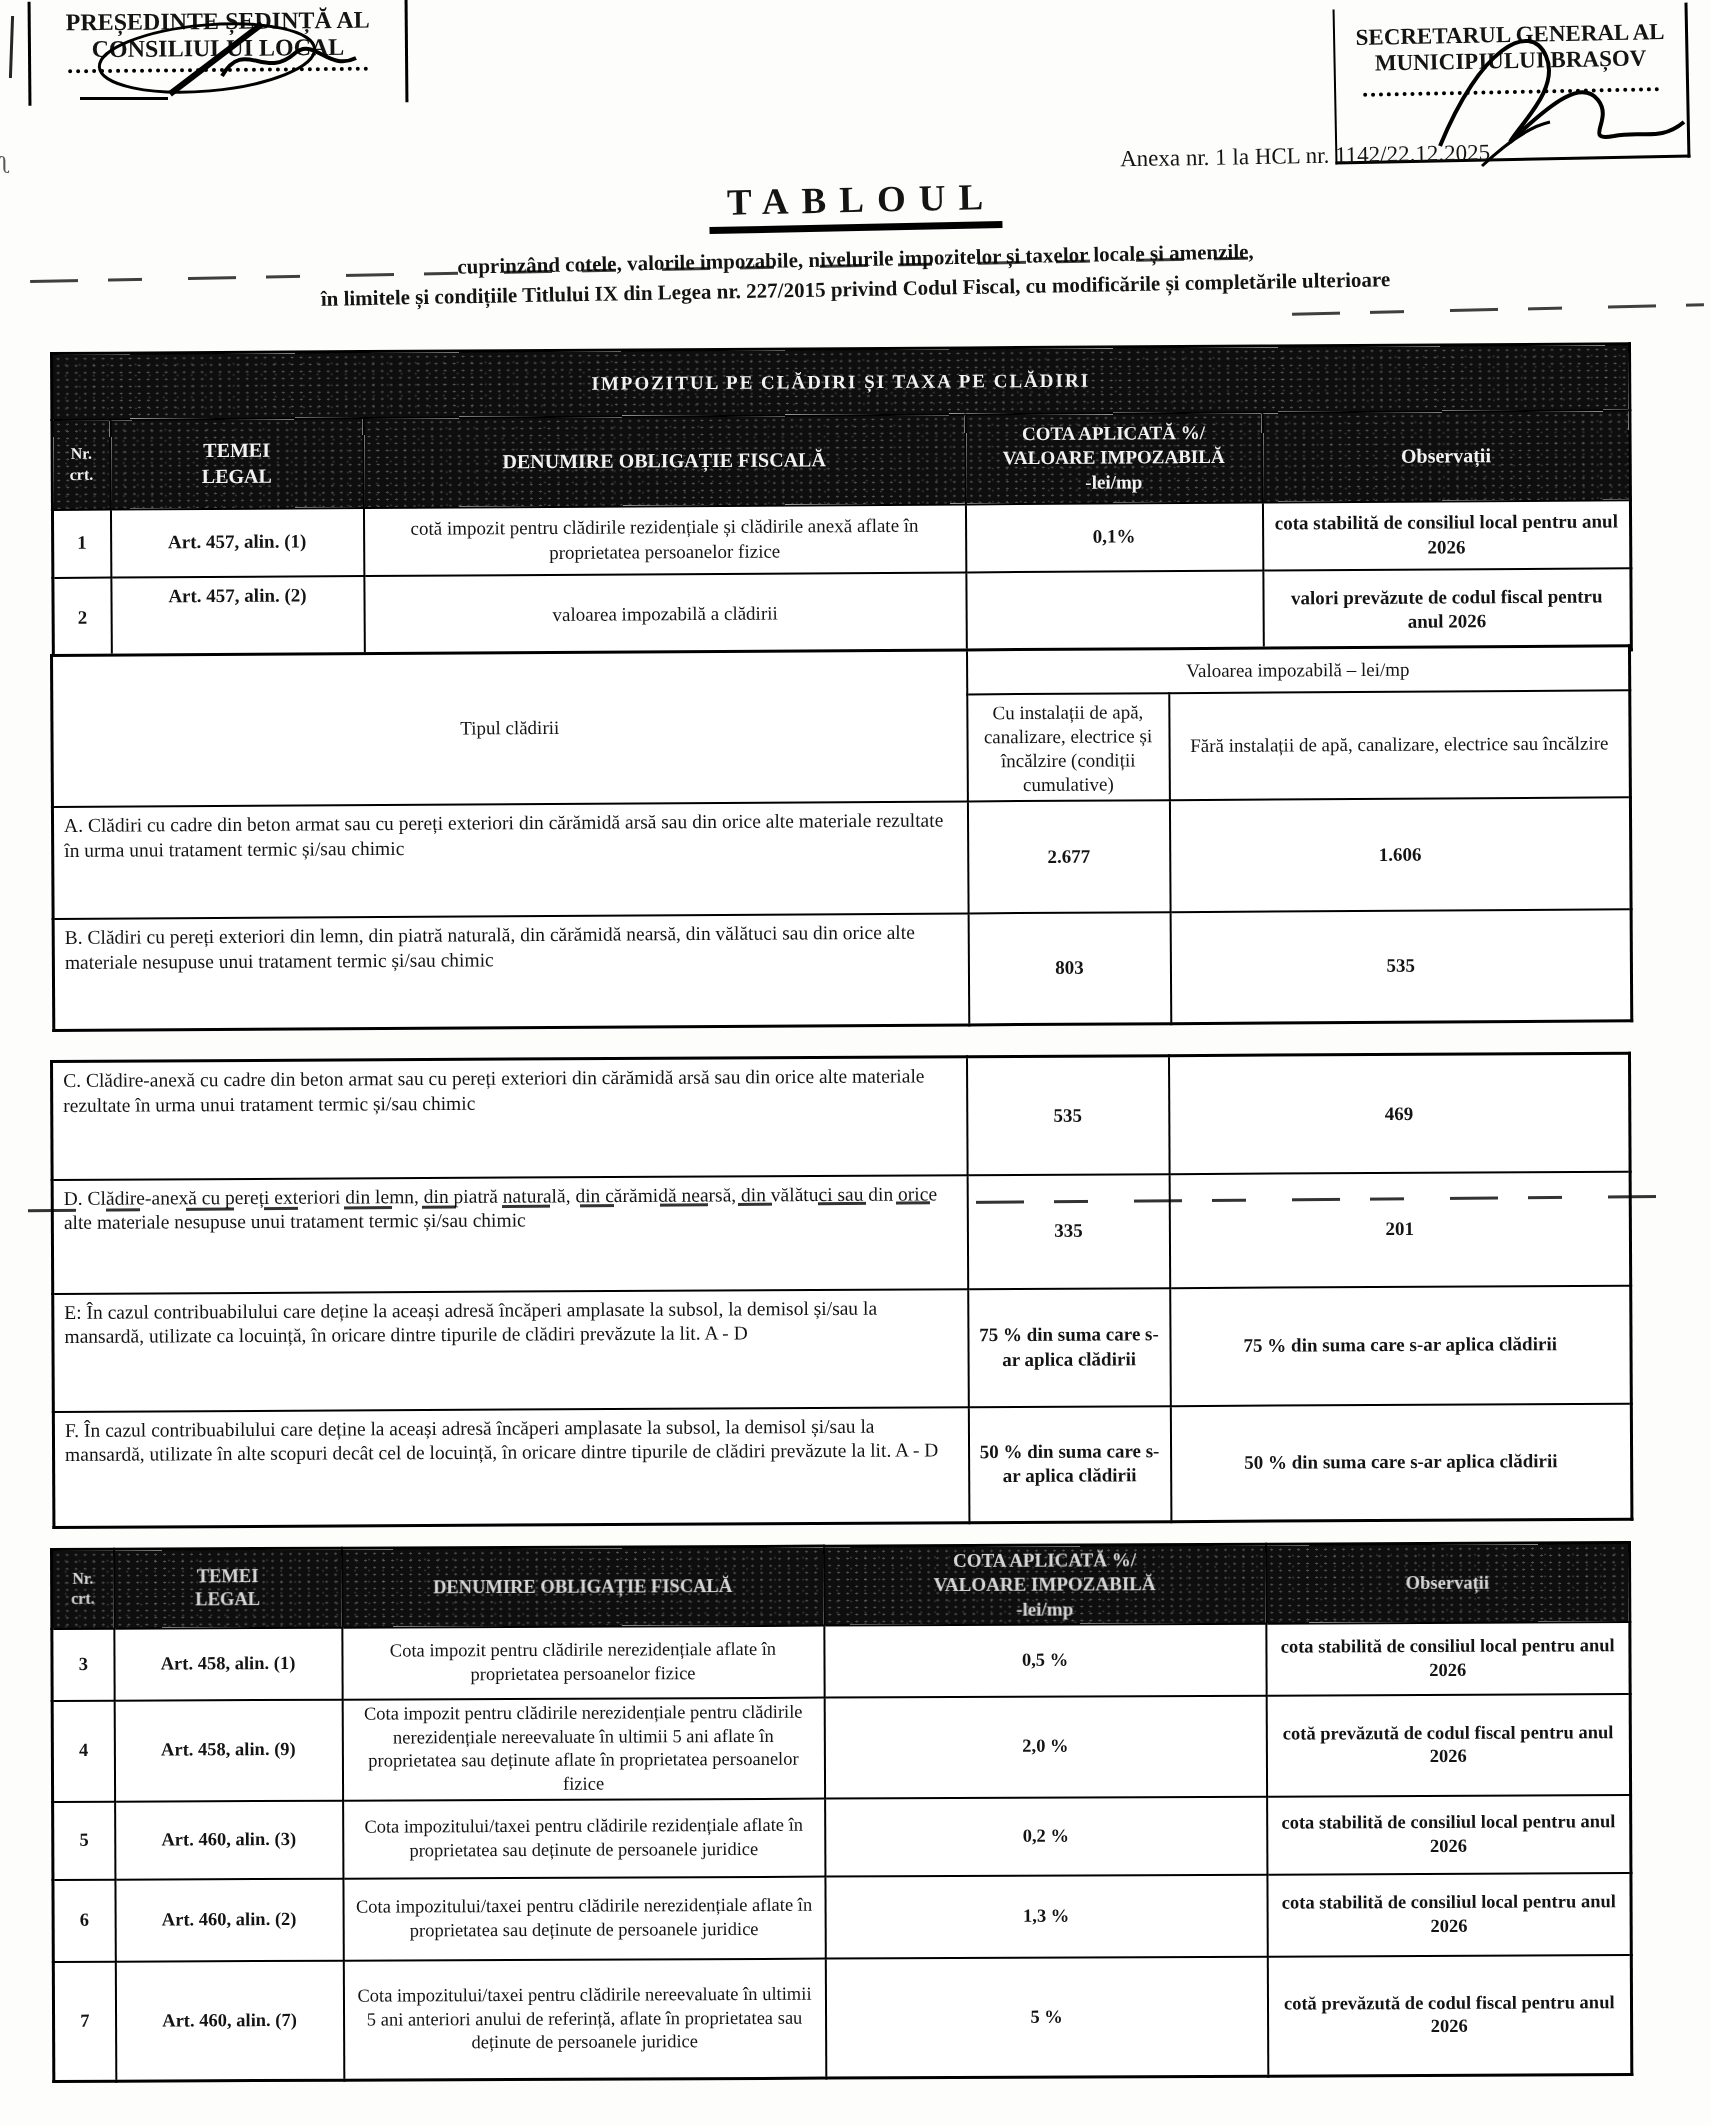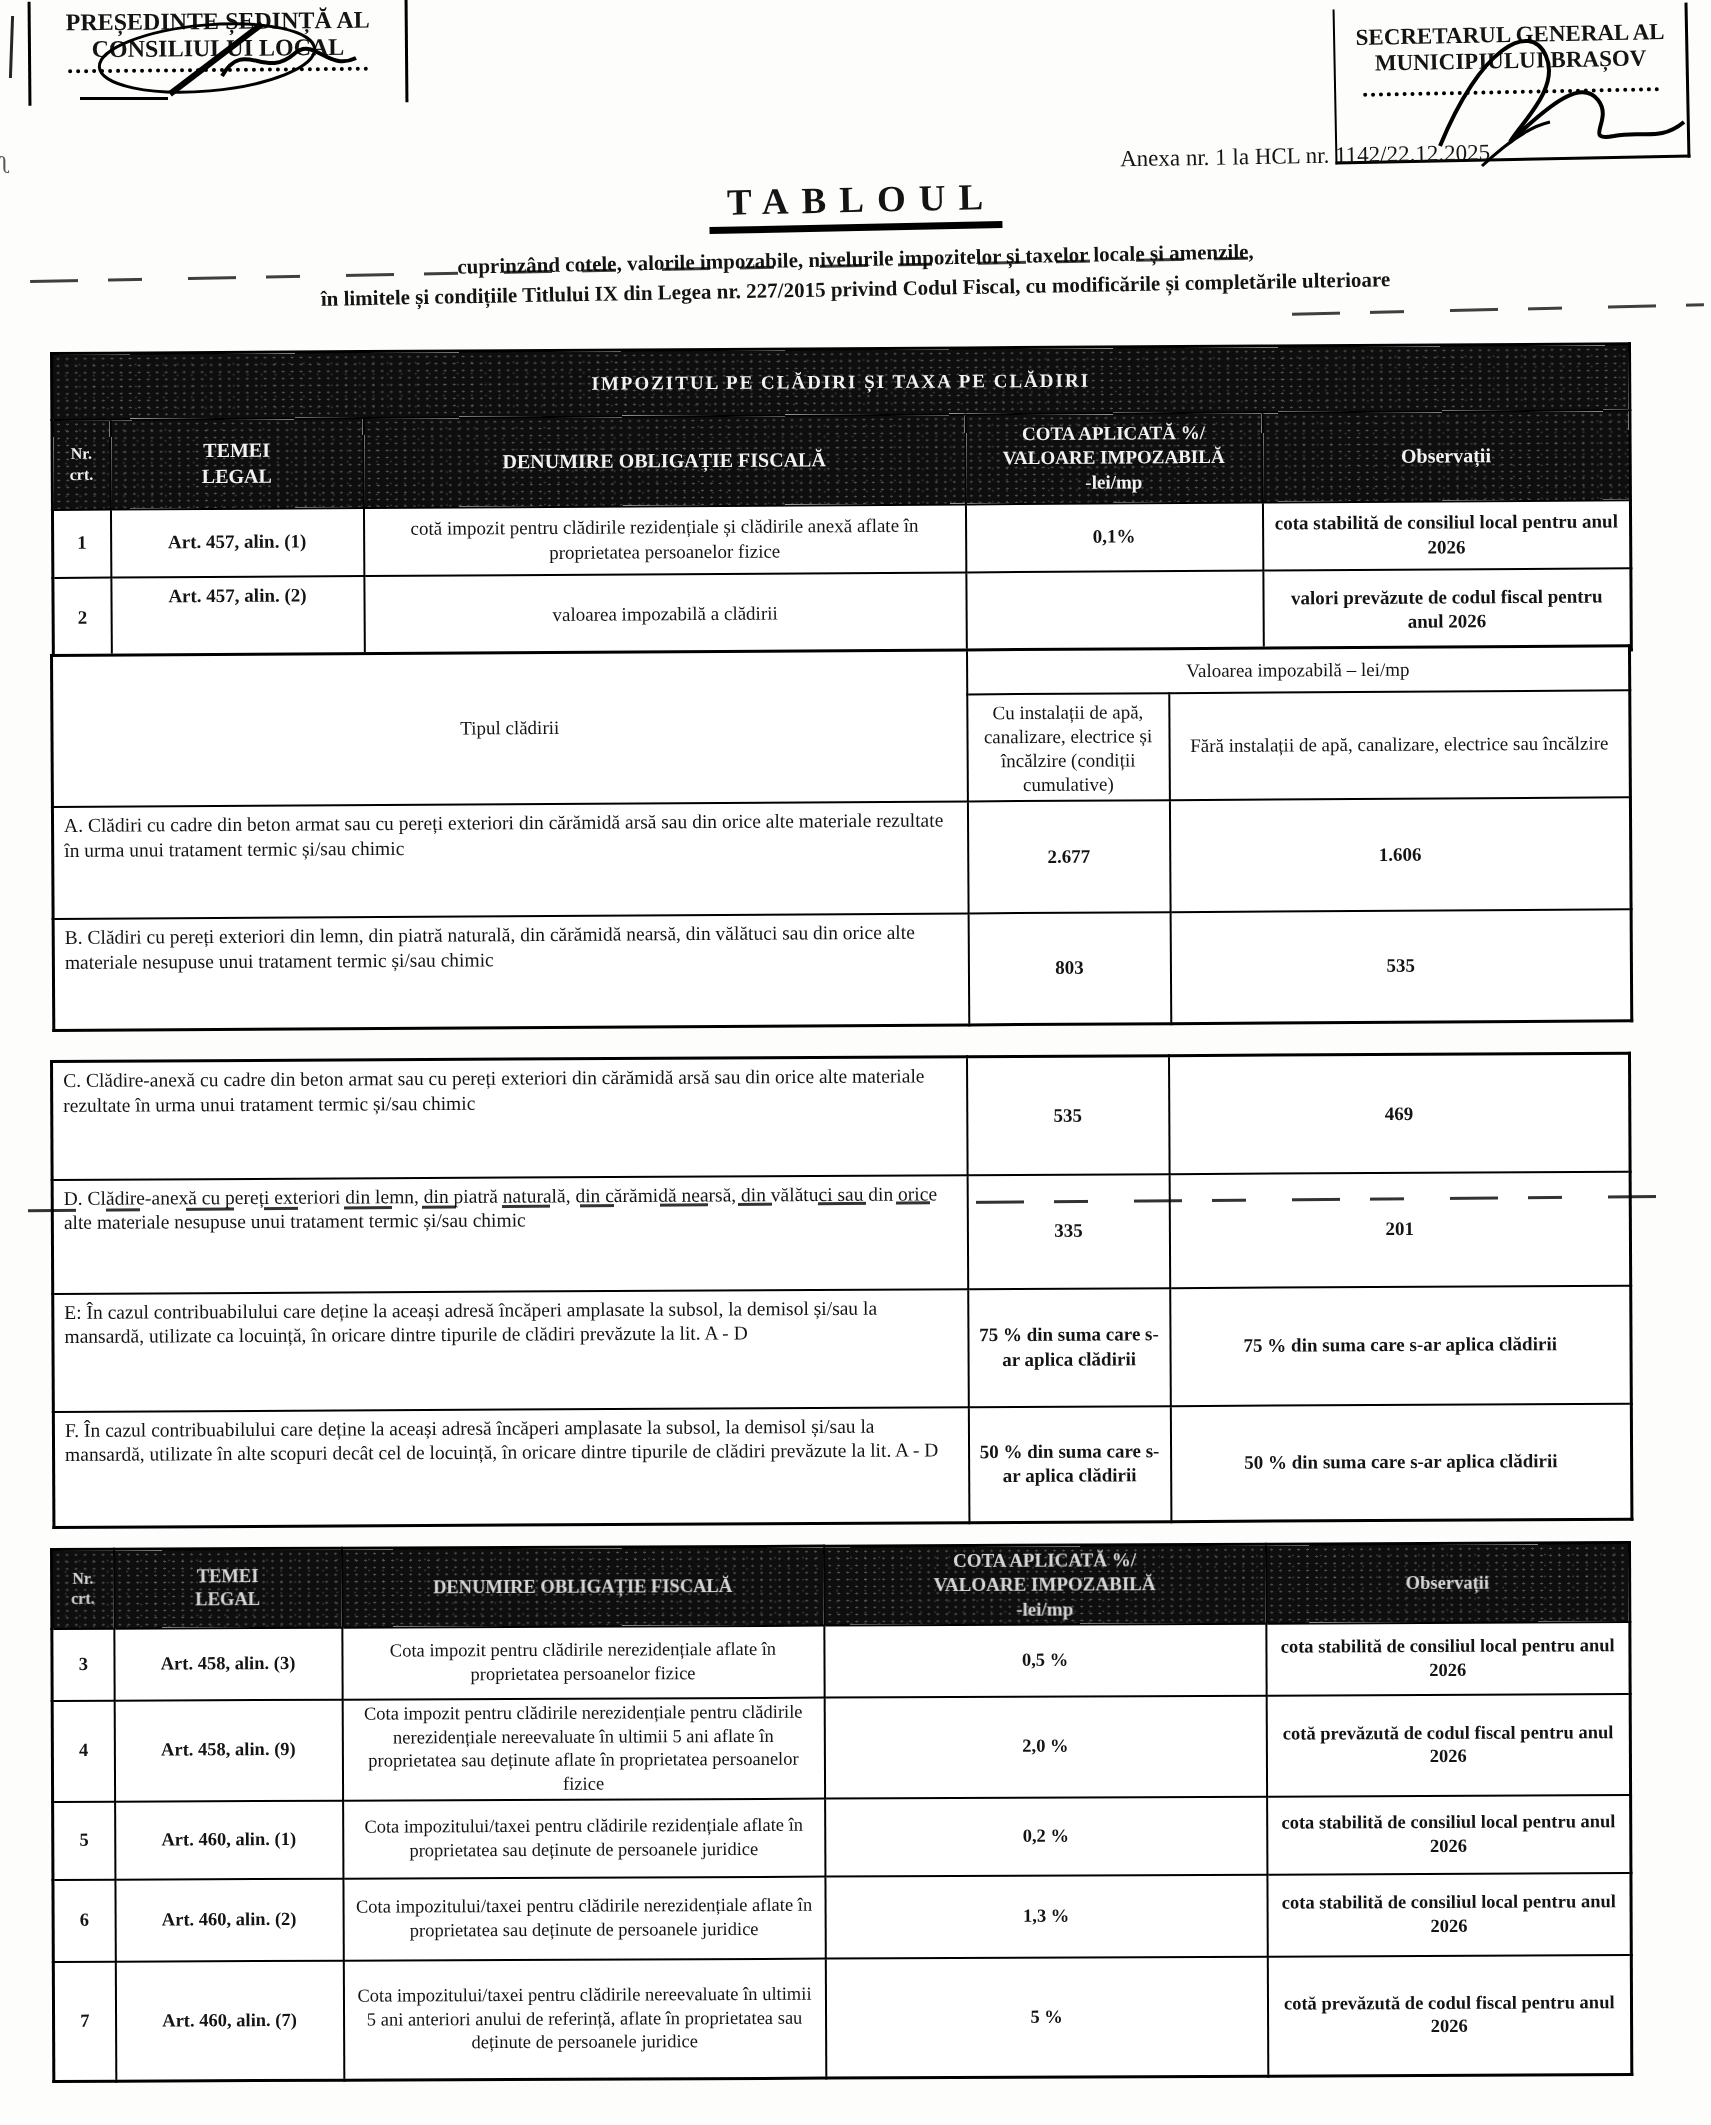--- a/index.html
+++ b/index.html
@@ -249,35 +249,35 @@
           <div class="blur">COTA APLICATĂ %/</div>
             <div class="blur">VALOARE IMPOZABILĂ</div>
             <div class="blur">-lei/mp</div>
         </td>
         <td class="band">
             <div class="blur">Observații</div>
           </td>
       </tr>
       <tr style="height:72px">
         <td class="b">3</td>
-        <td class="b">Art. 458, alin. (3)</td>
+        <td class="b">Art. 458, alin. (1)</td>
         <td class="den">Cota impozit pentru clădirile nerezidențiale aflate în proprietatea persoanelor fizice</td>
         <td class="b">0,5 %</td>
         <td class="obs">cota stabilită de consiliul local pentru anul 2026</td>
       </tr>
       <tr style="height:98px">
         <td class="b">4</td>
         <td class="b">Art. 458, alin. (9)</td>
         <td class="den">Cota impozit pentru clădirile nerezidențiale pentru clădirile nerezidențiale nereevaluate în ultimii 5 ani aflate în proprietatea sau deținute aflate în proprietatea persoanelor fizice</td>
         <td class="b">2,0 %</td>
         <td class="obs">cotă prevăzută de codul fiscal pentru anul 2026</td>
       </tr>
       <tr style="height:78px">
         <td class="b">5</td>
-        <td class="b">Art. 460, alin. (1)</td>
+        <td class="b">Art. 460, alin. (3)</td>
         <td class="den">Cota impozitului/taxei pentru clădirile rezidențiale aflate în proprietatea sau deținute de persoanele juridice</td>
         <td class="b">0,2 %</td>
         <td class="obs">cota stabilită de consiliul local pentru anul 2026</td>
       </tr>
       <tr style="height:82px">
         <td class="b">6</td>
         <td class="b">Art. 460, alin. (2)</td>
         <td class="den">Cota impozitului/taxei pentru clădirile nerezidențiale aflate în proprietatea sau deținute de persoanele juridice</td>
         <td class="b">1,3 %</td>
         <td class="obs">cota stabilită de consiliul local pentru anul 2026</td>

